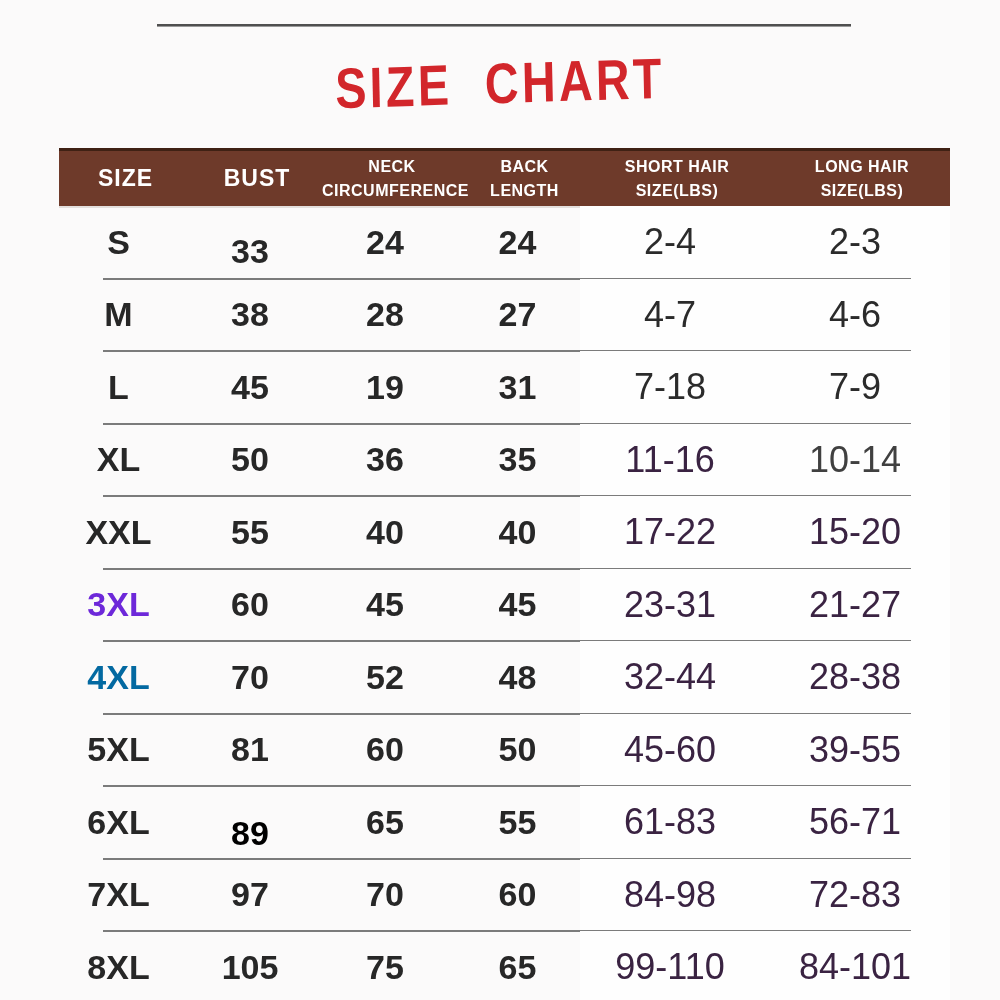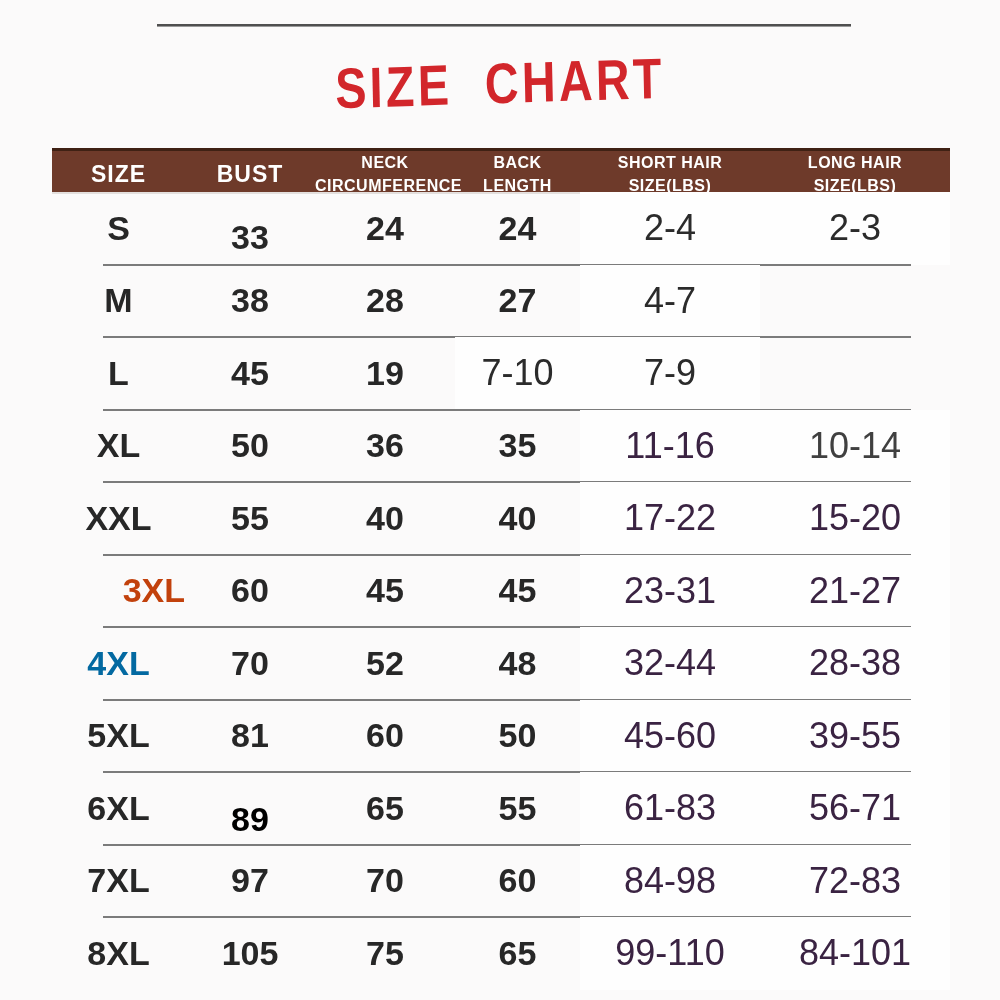--- a/index.html
+++ b/index.html
@@ -38,25 +38,26 @@
   }
 
   .table {
     position: absolute;
     left: 52px; top: 148px;
     width: 898px;
   }
   .thead {
     display: grid;
     grid-template-columns: 133px 130px 140px 125px 180px 190px;
-    height: 44px;
+    height: 58px;
     background: #6e3a2a;
     border-top: 3px solid #3f2114;
     box-shadow: 0 2px 0 rgba(60, 30, 15, 0.12);
     align-items: center;
+    margin-left: 7px;
   }
   .th {
     text-align: center;
     color: #ffffff;
     font-weight: bold;
     line-height: 1.45;
   }
   .th .l1, .th .l2 { display: block; font-size: 16px; letter-spacing: 0.5px; }
   .th.single .l1 { font-size: 23px; letter-spacing: 1px; }
   .th .l2:empty { display: none; }
@@ -145,27 +146,29 @@
     <div class="td weight c-short" style="color: rgb(43, 43, 43);">2-4</div>
     <div class="td weight c-long" style="color: rgb(43, 43, 43);">2-3</div>
   </div>
 
   <div class="tr">
     <div class="td c-size" style="color: rgb(39, 39, 39);">M</div>
     <div class="td c-bust" style="color: rgb(39, 39, 39);">38</div>
     <div class="td c-neck" style="color: rgb(39, 39, 39);">28</div>
     <div class="td c-back" style="color: rgb(39, 39, 39);">27</div>
     <div class="td weight c-short" style="color: rgb(43, 43, 43);">4-7</div>
+    <div class="td weight c-long" style="color: rgb(43, 43, 43);">4-6</div>
   </div>
 
   <div class="tr">
     <div class="td c-size" style="color: rgb(39, 39, 39);">L</div>
     <div class="td c-bust" style="color: rgb(39, 39, 39);">45</div>
     <div class="td c-neck" style="color: rgb(39, 39, 39);">19</div>
-    <div class="td weight c-short" style="color: rgb(43, 43, 43);">7-10</div>
+    <div class="td c-back" style="color: rgb(39, 39, 39);">31</div>
+    <div class="td weight c-short" style="color: rgb(43, 43, 43);">7-18</div>
     <div class="td weight c-long" style="color: rgb(43, 43, 43);">7-9</div>
   </div>
 
   <div class="tr">
     <div class="td c-size" style="color: rgb(39, 39, 39);">XL</div>
     <div class="td c-bust" style="color: rgb(39, 39, 39);">50</div>
     <div class="td c-neck" style="color: rgb(39, 39, 39);">36</div>
     <div class="td c-back" style="color: rgb(39, 39, 39);">35</div>
     <div class="td weight c-short" style="color: rgb(58, 35, 66);">11-16</div>
     <div class="td weight c-long" style="color: #404040;">10-14</div>
@@ -174,21 +177,21 @@
   <div class="tr">
     <div class="td c-size" style="color: rgb(39, 39, 39);">XXL</div>
     <div class="td c-bust" style="color: rgb(39, 39, 39);">55</div>
     <div class="td c-neck" style="color: rgb(39, 39, 39);">40</div>
     <div class="td c-back" style="color: rgb(39, 39, 39);">40</div>
     <div class="td weight c-short" style="color: rgb(58, 35, 66);">17-22</div>
     <div class="td weight c-long" style="color: rgb(58, 35, 66);">15-20</div>
   </div>
 
   <div class="tr">
-    <div class="td c-size" style="color: #c2410c; text-align: right;">3XL</div>
+    <div class="td c-size" style="color: #6d28d9;">3XL</div>
     <div class="td c-bust" style="color: rgb(39, 39, 39);">60</div>
     <div class="td c-neck" style="color: rgb(39, 39, 39);">45</div>
     <div class="td c-back" style="color: rgb(39, 39, 39);">45</div>
     <div class="td weight c-short" style="color: rgb(58, 35, 66);">23-31</div>
     <div class="td weight c-long" style="color: rgb(58, 35, 66);">21-27</div>
   </div>
 
   <div class="tr">
     <div class="td c-size" style="color: #0369a1;">4XL</div>
     <div class="td c-bust" style="color: rgb(39, 39, 39);">70</div>

